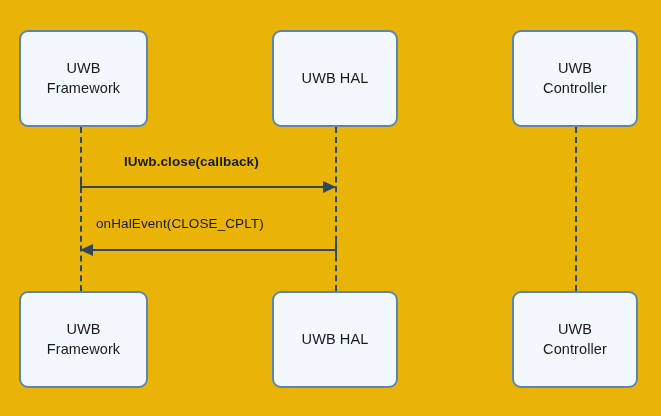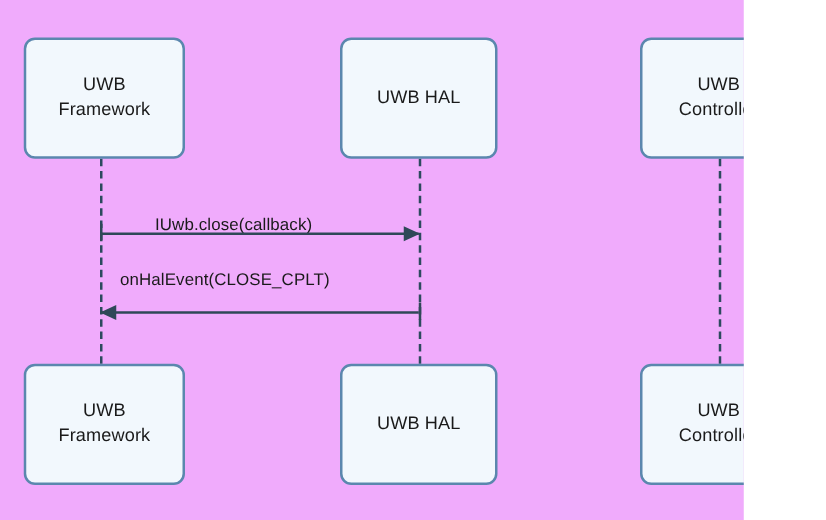--- a/index.html
+++ b/index.html
@@ -5,23 +5,23 @@
   html, body {
     margin: 0;
     padding: 0;
     background: #ffffff;
   }
   body {
     font-family: "Liberation Sans", sans-serif;
   }
   #diagram-canvas {
     position: relative;
-    width: 595px;
+    width: 661px;
     height: 416px;
-    background: #f0abfc;
+    background: #eab308;
     overflow: hidden;
   }
   .lifeline-box {
     position: absolute;
     box-sizing: border-box;
     background: #f2f8fd;
     border: 2px solid #5b87ae;
     border-radius: 9px;
     display: flex;
     align-items: center;
@@ -92,21 +92,21 @@
 
   <div class="lifeline-box" style="left:272px; top:30px; width:126px; height:97px;">
     <span class="box-label">UWB HAL</span>
   </div>
 
   <div class="lifeline-box" style="left:512px; top:30px; width:126px; height:97px;">
     <span class="box-label">UWB
 Controller</span>
   </div>
 
-  <div class="message-label" style="left:124px; top:172px;">IUwb.close(callback)</div>
+  <div class="message-label" style="left:124px; top:154px;font-weight:bold;">IUwb.close(callback)</div>
   <div class="endcap" style="left:80px; top:179px; height:14px;"></div>
   <div class="message" style="left:80px; top:186px; width:255px;"></div>
   <div class="arrowhead right" style="left:323px; top:181px;"></div>
 
   <div class="message-label" style="left:96px; top:216px;text-align:right;">onHalEvent(CLOSE_CPLT)</div>
   <div class="endcap" style="left:335px; top:242px; height:14px;"></div>
   <div class="message" style="left:80px; top:249px; width:255px;"></div>
   <div class="arrowhead left" style="left:80px; top:244px;"></div>
 
   <div class="lifeline-box" style="left:19px; top:291px; width:129px; height:97px;">

